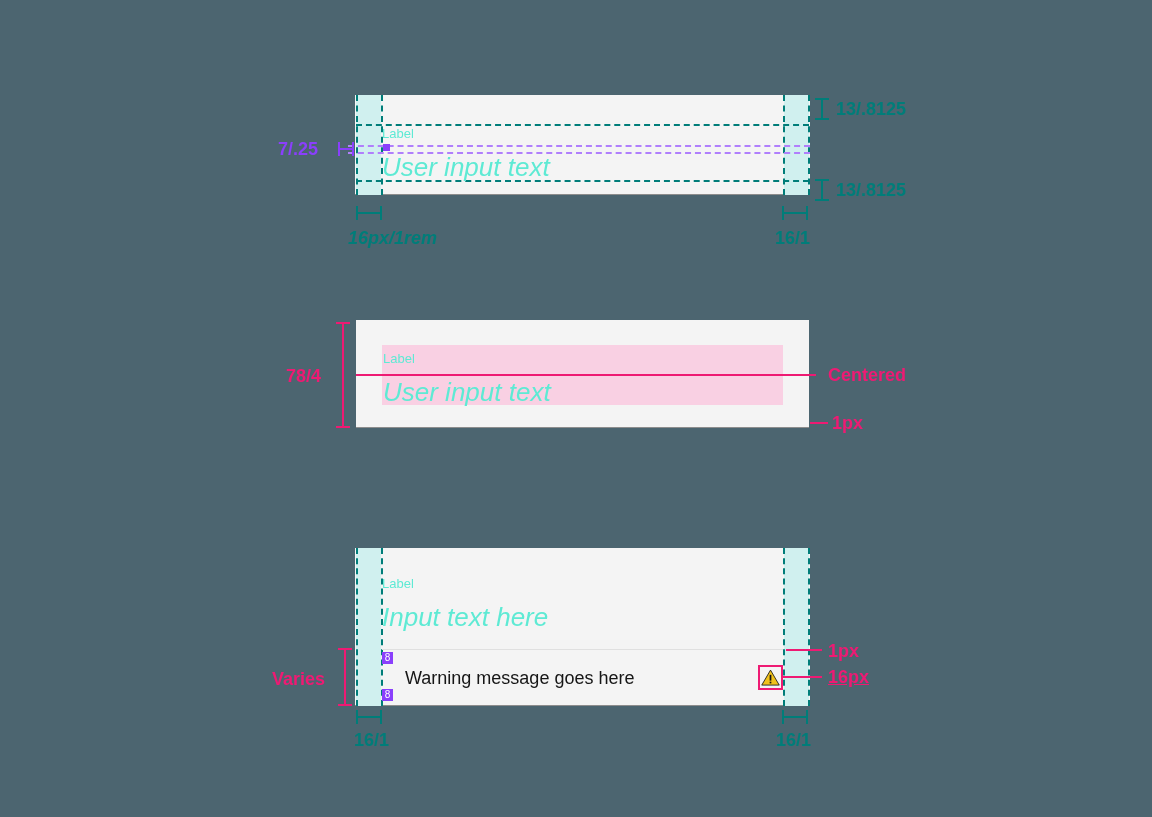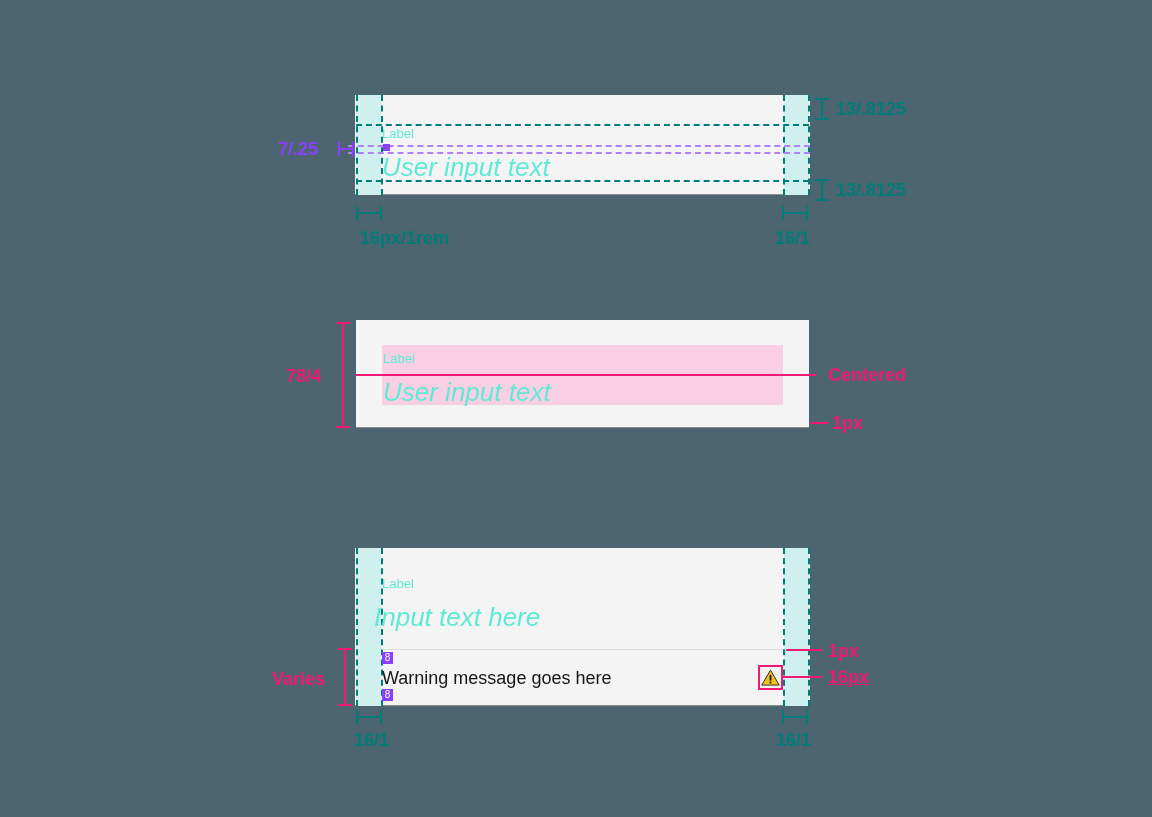--- a/index.html
+++ b/index.html
@@ -46,20 +46,21 @@
     line-height: 22px;
     white-space: nowrap;
     font-style: italic;
   }
   .field-warning-text {
     position: absolute;
     color: #161616;
     font-size: 18px;
     line-height: 21px;
     white-space: nowrap;
+    margin-left: 23px;
   }
   .divider-1px {
     position: absolute;
     background: #e0e0e0;
     height: 1px;
   }
 
   
   .pad-swatch {
     position: absolute;
@@ -248,21 +249,21 @@
         <div class="cap top"></div>
         <div class="cap bot"></div>
     </div>
     <div class="m-teal" style="left:836px; top:180px;">13/.8125</div>
 
     <div class="ibeam-h teal-mark" style="left:356px; top:206px; width:26px; height:14px;">
       <div class="stem"></div>
         <div class="cap l"></div>
         <div class="cap r"></div>
     </div>
-    <div class="m-teal" style="left:360px; top:228px;">16px/1rem</div>
+    <div class="m-teal" style="left:348px; top:228px;font-style:italic;">16px/1rem</div>
 
     <div class="ibeam-h teal-mark" style="left:782px; top:206px; width:26px; height:14px;">
       <div class="stem"></div>
         <div class="cap l"></div>
         <div class="cap r"></div>
     </div>
     <div class="m-teal" style="left:775px; top:228px;">16/1</div>
   </div>
 
   <div>
@@ -294,21 +295,21 @@
 
     <div class="pad-swatch" style="left:356px; top:548px; width:25px; height:158px;"></div>
     <div class="pad-swatch" style="left:784px; top:548px; width:25px; height:158px;"></div>
 
     <div class="g-v-teal" style="left:356px; top:548px; height:158px;"></div>
     <div class="g-v-teal" style="left:381px; top:548px; height:158px;"></div>
     <div class="g-v-teal" style="left:783px; top:548px; height:158px;"></div>
     <div class="g-v-teal" style="left:808px; top:548px; height:158px;"></div>
 
     <div class="field-label" style="left:382px; top:576px;">Label</div>
-    <div class="field-value" style="left:374px; top:606px;">Input text here</div>
+    <div class="field-value" style="left:382px; top:606px;">Input text here</div>
 
     <div class="divider-1px" style="left:382px; top:649px; width:401px;"></div>
 
     <div class="purple-badge" style="left:382px; top:652px; width:11px; height:12px;">8</div>
     <div class="purple-badge" style="left:382px; top:689px; width:11px; height:12px;">8</div>
 
     <div class="field-warning-text" style="left:382px; top:668px;">Warning message goes here</div>
 
     <div class="pink-box" style="left:758px; top:665px; width:25px; height:25px;"></div>
     <div class="warn-icon" style="left:761px; top:668px; width:19px; height:19px;">

